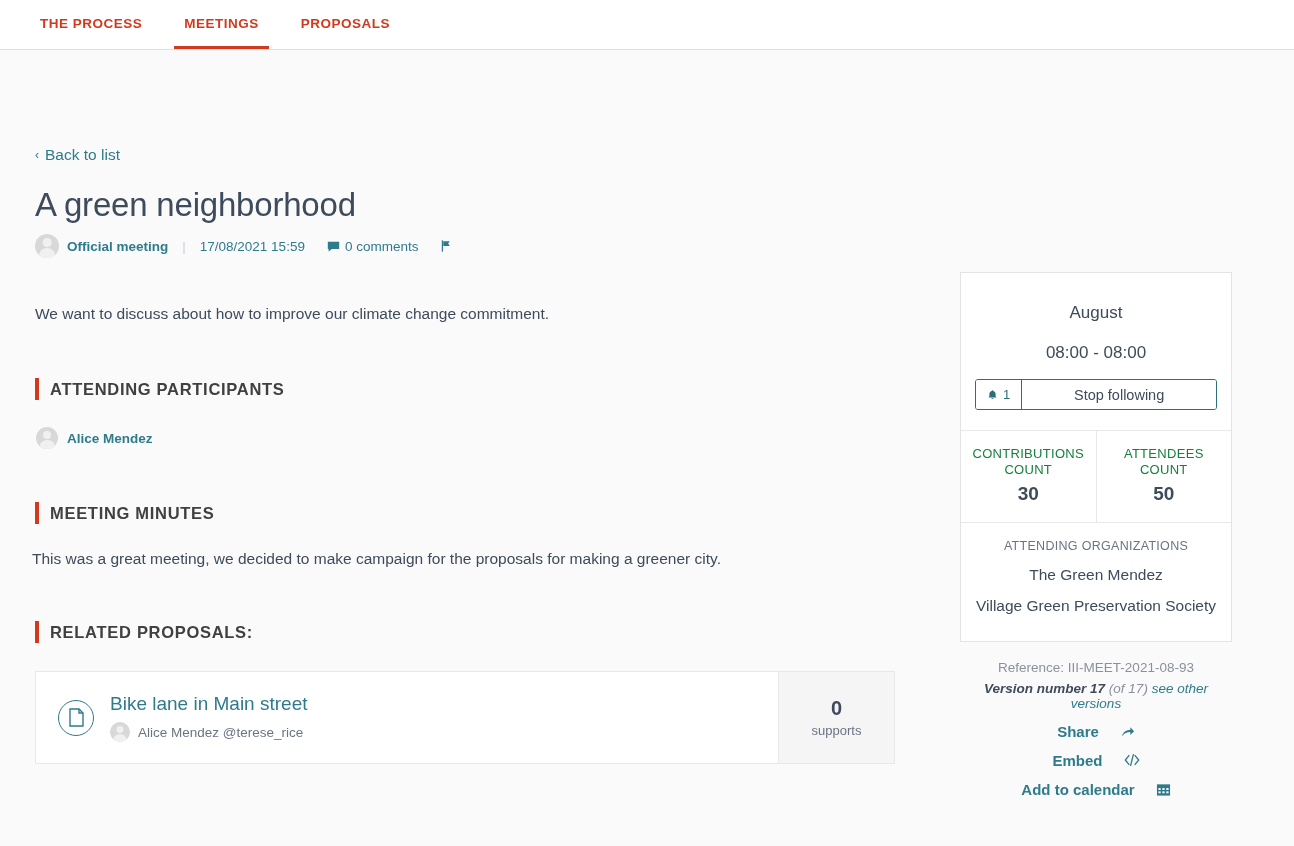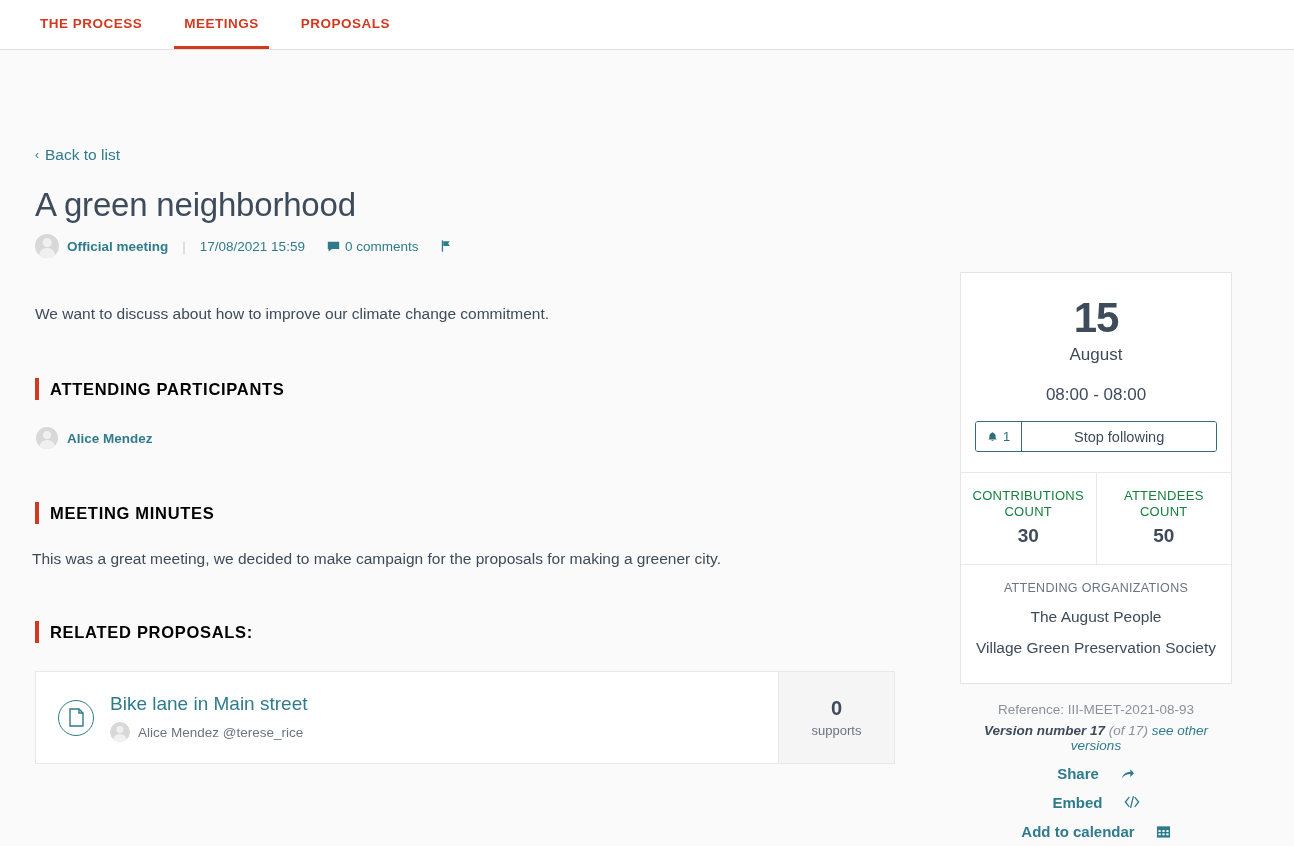--- a/index.html
+++ b/index.html
@@ -123,21 +123,21 @@
   
   .section-head {
     display: flex; align-items: center;
     margin: 53px 0 0 5px;
   }
   .section-bar {
     width: 4px; height: 22px; background: #d3391f; margin-right: 11px;
   }
   .section-title {
     font-size: 16.5px; font-weight: bold; letter-spacing: 0.7px;
-    text-transform: uppercase; color: #000000;
+    text-transform: uppercase; color: #404040;
   }
 
   .participant {
     display: flex; align-items: center; gap: 9px;
     margin: 27px 0 0 6px;
   }
   .participant .pname {
     font-size: 13.5px; font-weight: bold; color: #2f7b8c; cursor: pointer;
   }
 
@@ -338,21 +338,20 @@
           <span class="supports-num">0</span>
           <span class="supports-label">supports</span>
         </div>
       </div>
     </div>
 
     <div class="side-col">
       <div class="side-card">
 
         <div class="date-block">
-          <div class="date-day">15</div>
           <div class="date-month">August</div>
           <div class="date-time">08:00 - 08:00</div>
         </div>
 
         <div class="follow-row">
           <div class="follow-group">
             <div class="follow-count">
               <span class="ico">
                 <svg width="11" height="12" viewBox="0 0 16 16">
                   <path d="M8 1a1.2 1.2 0 011.2 1.2C11.4 2.8 12.6 4.7 12.6 7v3l1.4 1.8H2L3.4 10V7c0-2.3 1.2-4.2 3.4-4.8A1.2 1.2 0 018 1z" fill="#2f6d78"></path>
@@ -373,21 +372,21 @@
             <div class="stat-value">30</div>
           </div>
           <div class="stat">
             <div class="stat-label">ATTENDEES COUNT</div>
             <div class="stat-value">50</div>
           </div>
         </div>
 
         <div class="orgs">
           <div class="orgs-label">ATTENDING ORGANIZATIONS</div>
-          <div class="org-name">The August People</div>
+          <div class="org-name">The Green Mendez</div>
           <div class="org-name">Village Green Preservation Society</div>
         </div>
       </div>
 
       <div class="below-card">
         <div class="ref-line">Reference: III-MEET-2021-08-93</div>
         <div class="ver-line">
           <b>Version number 17</b><span> (of 17) </span><span class="ver-link">see other versions</span>
         </div>
 

